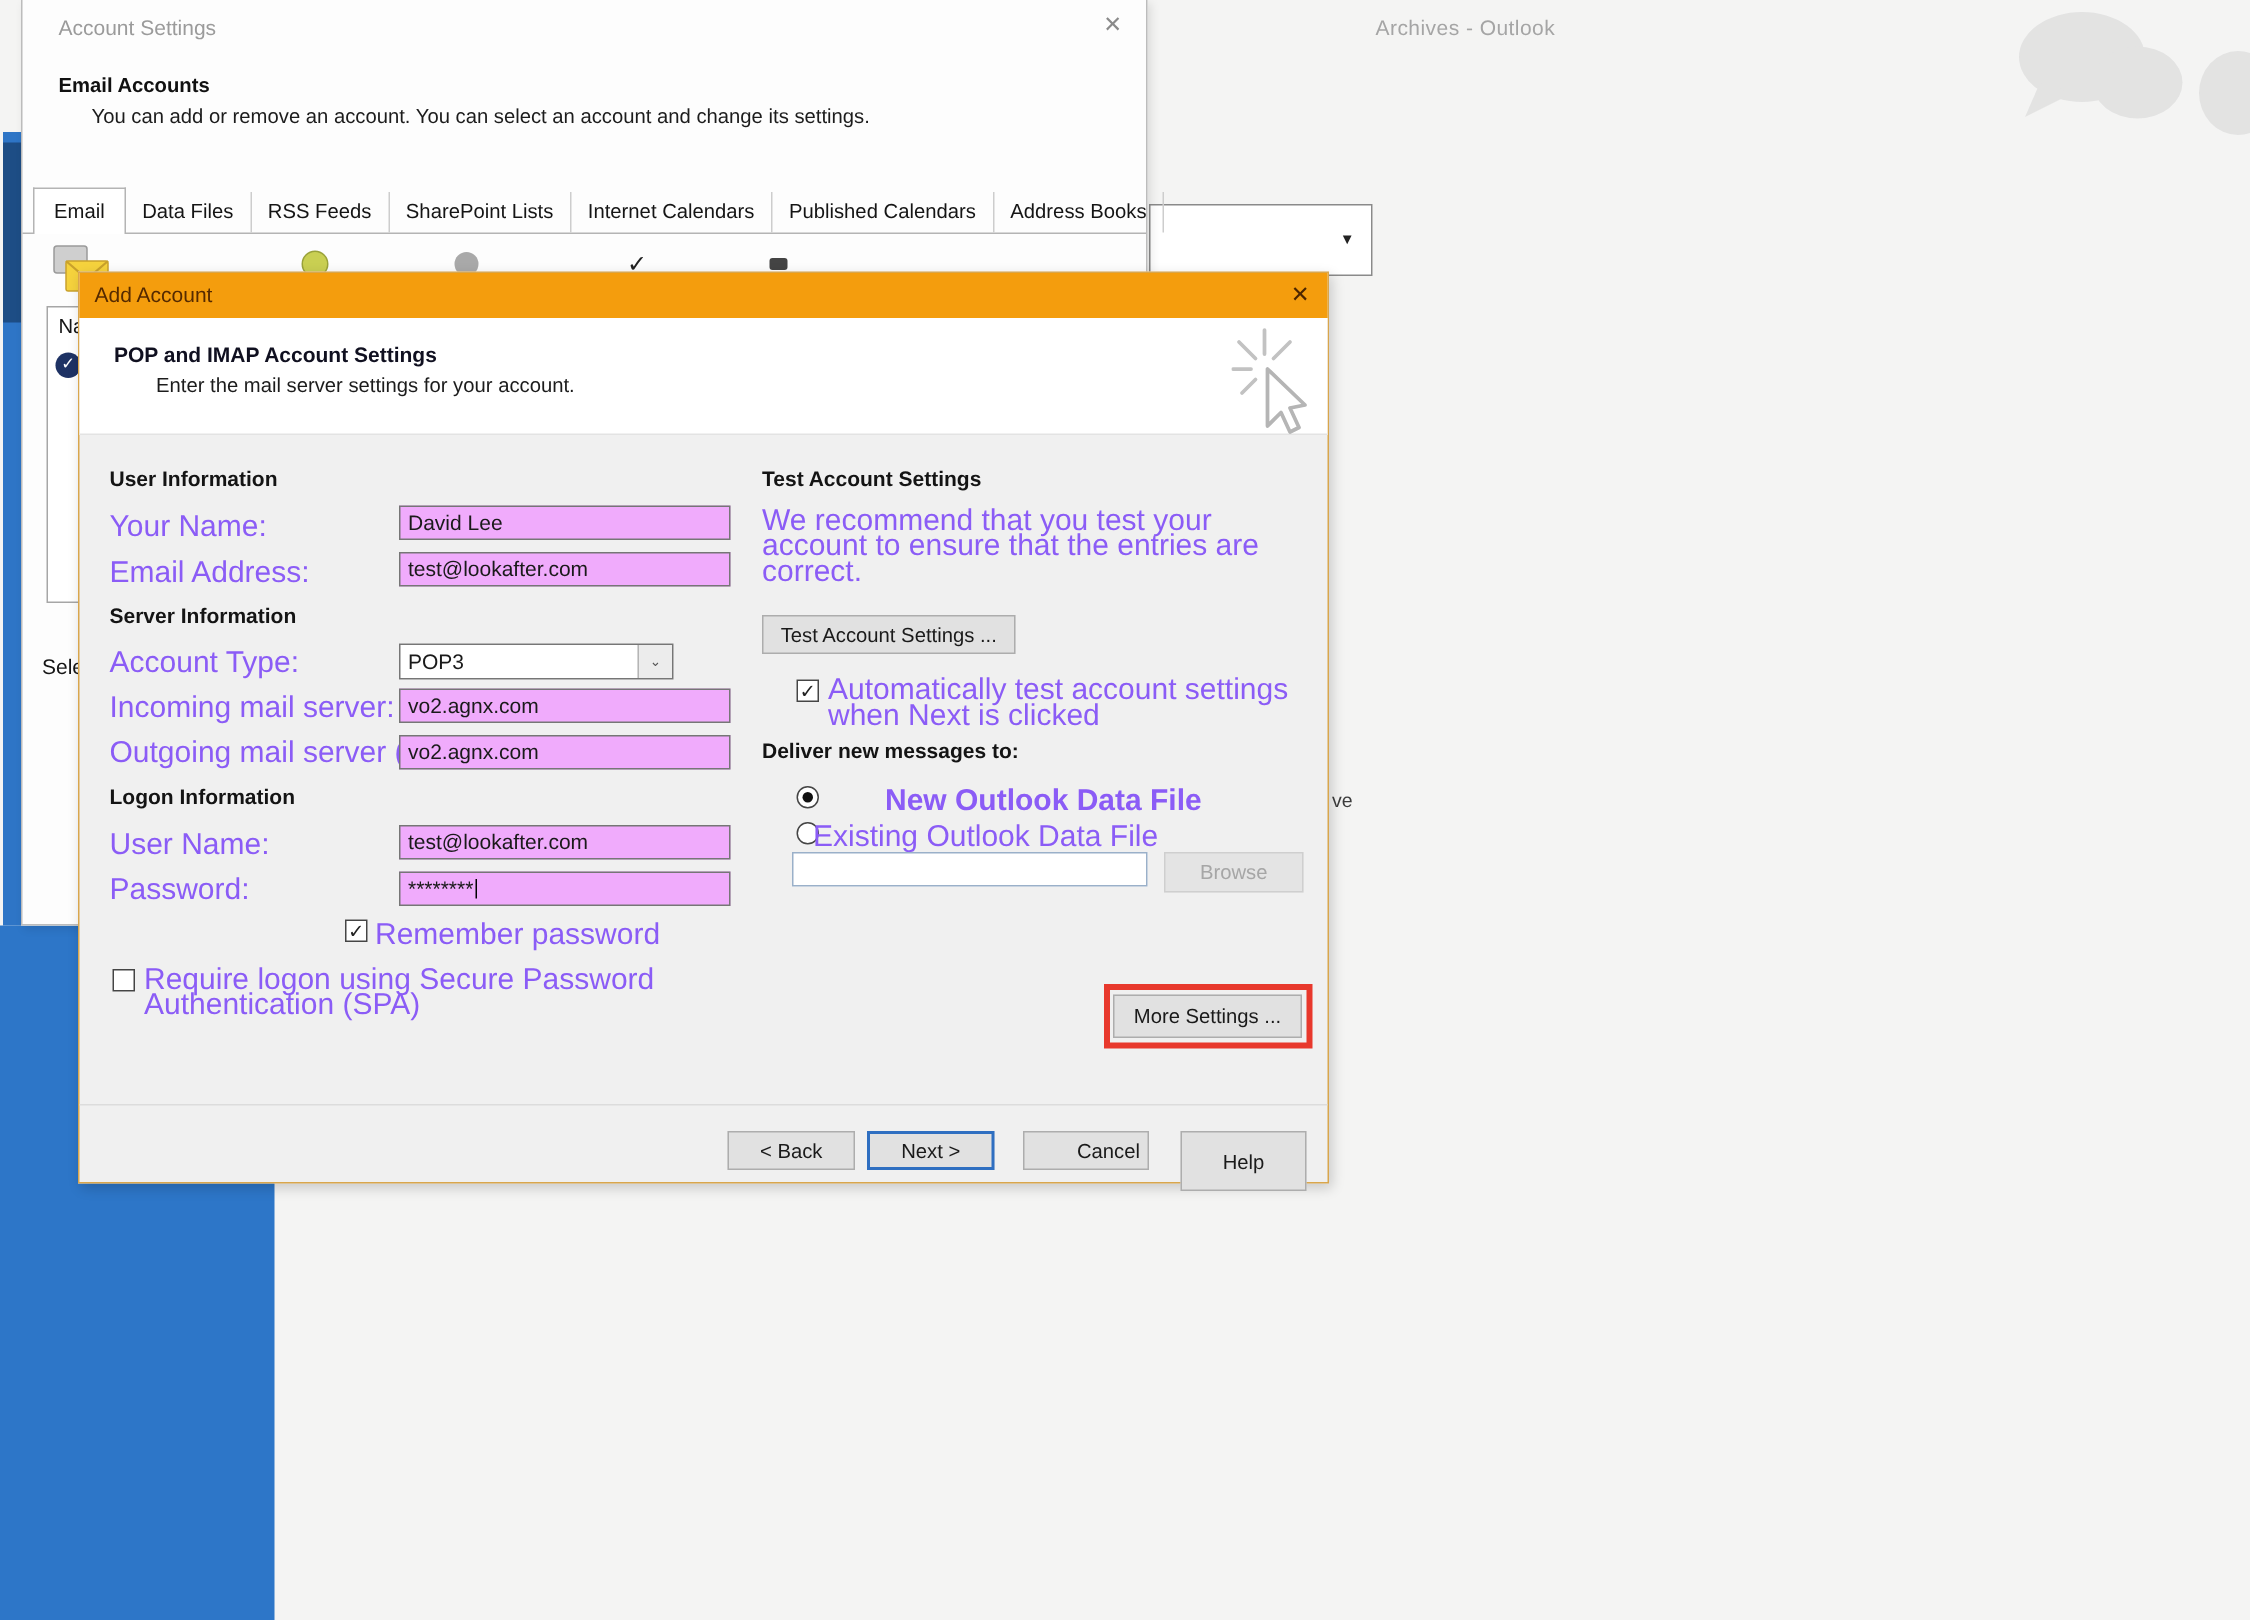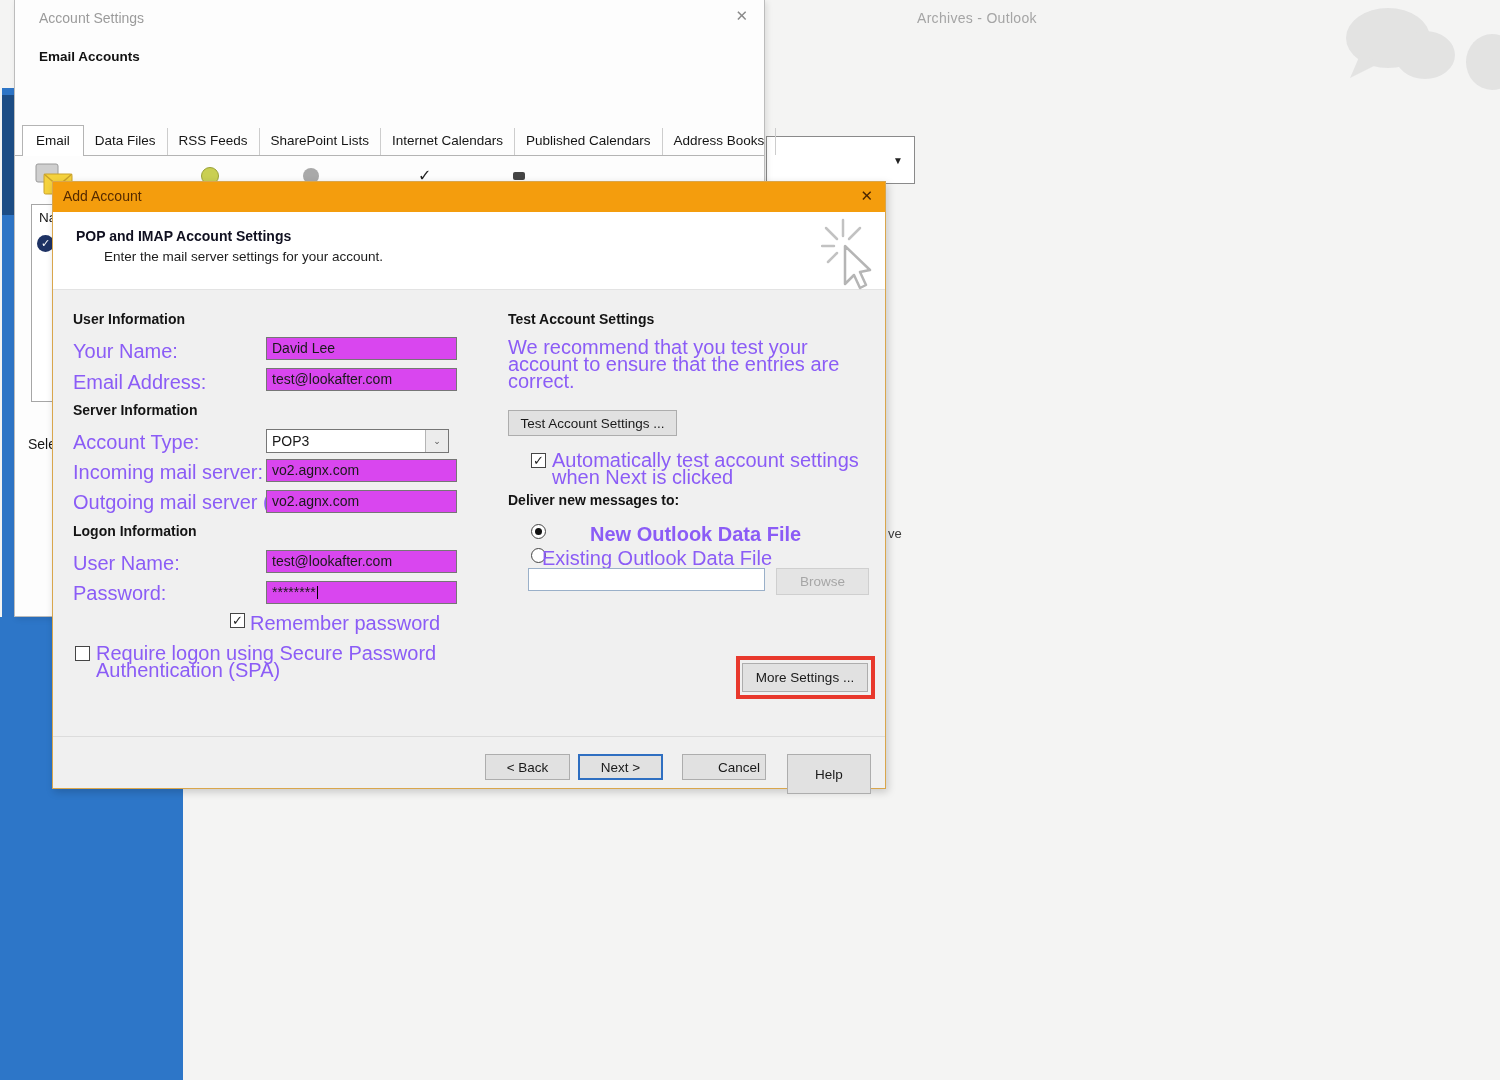--- a/index.html
+++ b/index.html
@@ -49,21 +49,21 @@
   #add .titlebar .ttl{position:absolute;left:10px;top:6px;font-size:14px;color:#552A00;}
   #add .titlebar .close{position:absolute;right:12px;top:5px;font-size:15px;color:#4c2600;}
   #add .header{position:absolute;left:0;top:30px;width:100%;height:78px;background:#fff;
                border-bottom:1px solid #e3e3e3;box-sizing:border-box;}
   #add .header .h1{position:absolute;left:23px;top:16px;font-size:14px;font-weight:bold;color:#101020;}
   #add .header .h2{position:absolute;left:51px;top:37px;font-size:13.5px;color:#1c1c1c;}
   .cursor-gfx{position:absolute;left:768px;top:32px;width:56px;height:80px;z-index:5;}
 
   .sec{position:absolute;font-size:14px;font-weight:bold;color:#141414;}
   .lbl{position:absolute;font-size:20px;color:#8b5cf6;white-space:nowrap;}
-  .textbox{position:absolute;width:191px;height:23px;background:#d946ef;border:1px solid #767676;
+  .textbox{position:absolute;width:221px;height:23px;background:#f0abfc;border:1px solid #767676;
            box-sizing:border-box;font-size:14px;padding:2px 0 0 5px;white-space:nowrap;overflow:hidden;}
   .caret{display:inline-block;width:1px;height:13px;background:#000;vertical-align:-2px;margin-left:1px;}
   .select{position:absolute;width:183px;height:24px;background:#fff;border:1px solid #767676;box-sizing:border-box;}
   .select .val{position:absolute;left:5px;top:3px;font-size:14px;}
   .select .dd{position:absolute;right:0;top:0;width:22px;height:100%;background:#ececec;
               border-left:1px solid #b5b5b5;text-align:center;font-size:9px;color:#555;line-height:22px;}
   .chk{position:absolute;width:15px;height:15px;background:#fff;border:1px solid #454545;
        box-sizing:border-box;font-size:13px;line-height:13px;text-align:center;color:#222;}
   .radio{position:absolute;width:15px;height:15px;background:#fff;border:1px solid #454545;
          border-radius:50%;box-sizing:border-box;}
@@ -99,20 +99,21 @@
   <div class="blue-block"></div>
   <div class="bg-fragment">ve</div>
   <div class="combo">
     <span class="arrow">▼</span>
   </div>
 
   <div id="acct">
     <div class="title">Account Settings</div>
     <div class="close">✕</div>
     <div class="heading">Email Accounts</div>
+    <div class="desc">You can add or remove an account. You can select an account and change its settings.</div>
 
     <div class="tabbar">
       <div class="tab selected">Email</div>
       <div class="tab">Data Files</div>
       <div class="tab">RSS Feeds</div>
       <div class="tab">SharePoint Lists</div>
       <div class="tab">Internet Calendars</div>
       <div class="tab">Published Calendars</div>
       <div class="tab">Address Books</div>
     </div>

